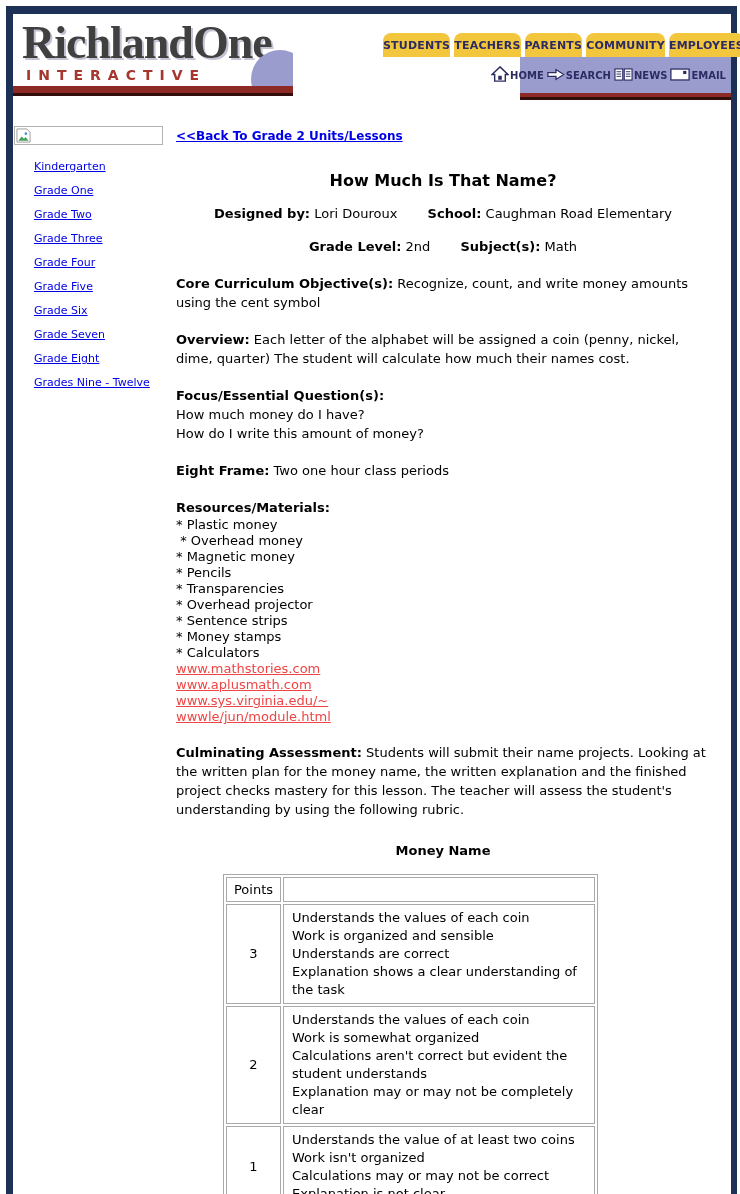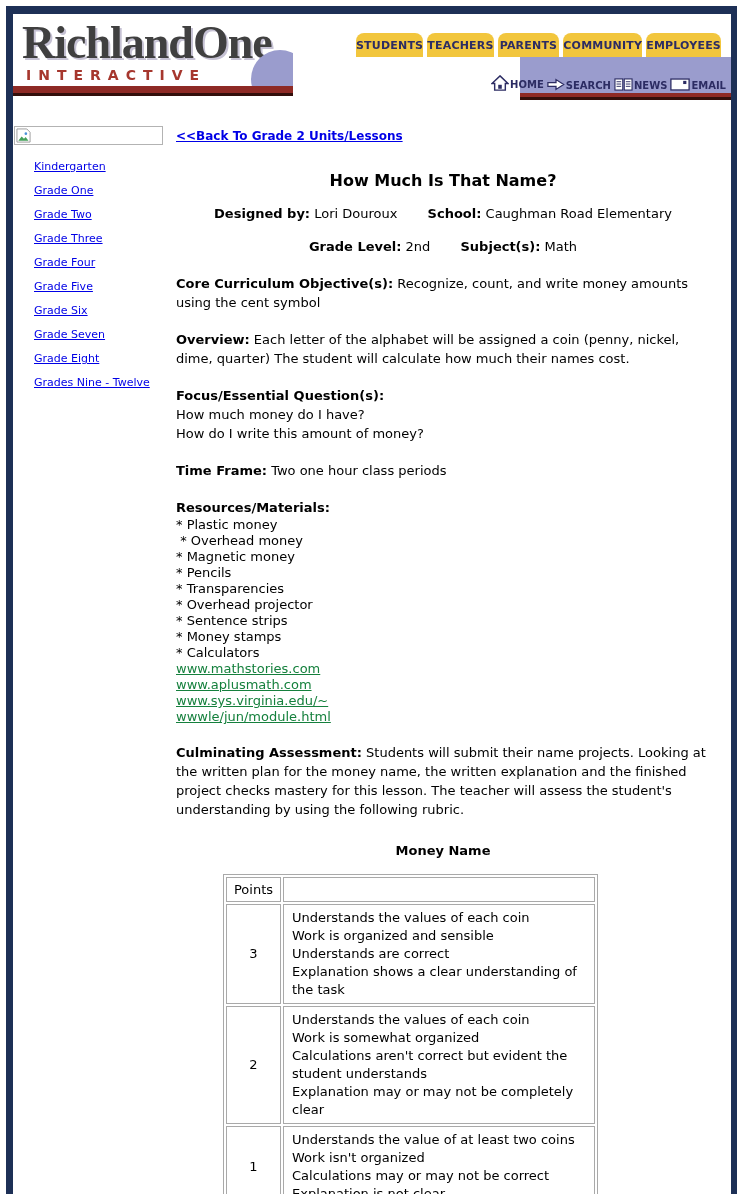--- a/index.html
+++ b/index.html
@@ -46,36 +46,36 @@
     position: absolute; right: -16px; bottom: -22px;
     width: 58px; height: 58px; border-radius: 50%;
     background: #9a9ccd;
   }
   .logo-redbar {
     position: absolute; left: 0; top: 72px;
     width: 280px; height: 10px;
     background: #8e2a25; border-bottom: 3px solid #330f0b;
   }
   .tabs {
-    position: absolute; top: 19px; left: 343px; right: 10px;
+    position: absolute; top: 19px; left: 370px; right: 10px;
     display: flex; gap: 4px; height: 24px;
   }
   .tab {
     flex: 1; background: #f2c63d;
     border-radius: 8px 8px 0 0;
     color: #2c2c63; font-size: 11px; font-weight: bold;
     display: flex; align-items: center; justify-content: center;
     white-space: nowrap; cursor: pointer;
     letter-spacing: 0.2px;
   }
   .utility {
     position: absolute; top: 43px; right: 0;
     width: 211px; height: 36px;
     background: #9a9ccd;
-    display: flex; align-items: flex-end; justify-content: flex-end;
+    display: flex; align-items: center; justify-content: flex-end;
     padding-right: 5px;
   }
   .util-item {
     display: flex; align-items: center;
     color: #2c2c63; font-size: 10px; font-weight: bold;
     cursor: pointer; margin-left: 3px;
   }
   .util-item svg { margin-right: 1px; }
   .utility-redbar {
     position: absolute; top: 79px; right: 0;
@@ -106,21 +106,21 @@
     margin-top: 25px;
   }
   .meta-line { text-align: center; margin-top: 14px; }
   .meta-line .pair2 { margin-left: 26px; }
   .para { margin-top: 18px; }
   .heading-line { font-weight: bold; }
   .tight { line-height: 16px; }
   .pre { white-space: pre-wrap; }
   .res-link {
     display: block; width: max-content;
-    color: #15803d; text-decoration: underline; cursor: pointer;
+    color: #ef4444; text-decoration: underline; cursor: pointer;
     line-height: 16px;
   }
   .rubric-title {
     text-align: center; font-weight: bold; font-size: 13px;
     margin-top: 22px;
   }
   table.rubric {
     margin: 14px 0 20px 47px;
     border-collapse: separate; border-spacing: 2px;
     border: 1px solid #a9a9a9;
@@ -252,21 +252,21 @@
           <span>Each letter of the alphabet will be assigned a coin (penny, nickel, dime, quarter) The student will calculate how much their names cost.</span>
         </div>
 
         <div class="para">
           <div class="heading-line">Focus/Essential Question(s):</div>
           <div>How much money do I have?</div>
           <div>How do I write this amount of money?</div>
         </div>
 
         <div class="para">
-          <b>Time Frame:</b>
+          <b>Eight Frame:</b>
           <span>Two one hour class periods</span>
         </div>
 
         <div class="para">
           <div class="heading-line">Resources/Materials:</div>
           <div class="tight pre">* Plastic money</div>
           <div class="tight pre"> * Overhead money</div>
           <div class="tight pre">* Magnetic money</div>
           <div class="tight pre">* Pencils</div>
           <div class="tight pre">* Transparencies</div>

